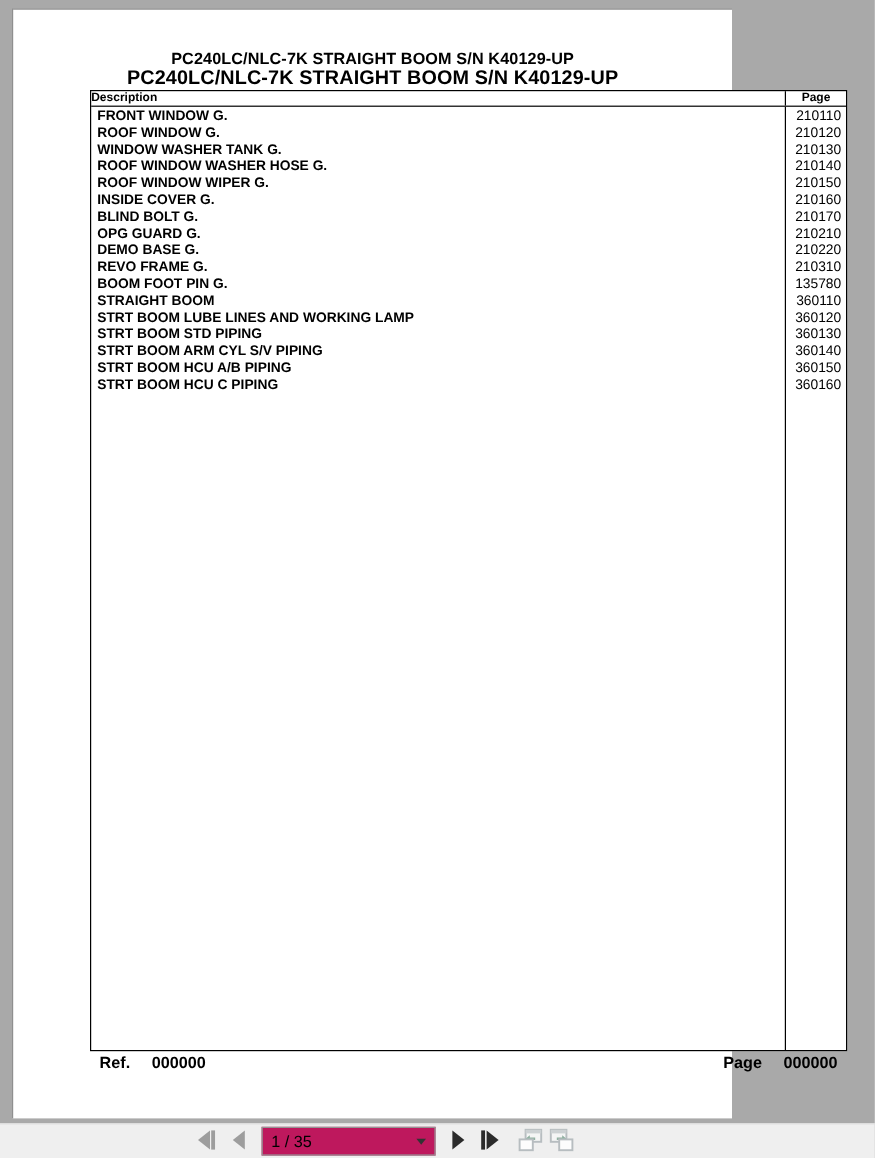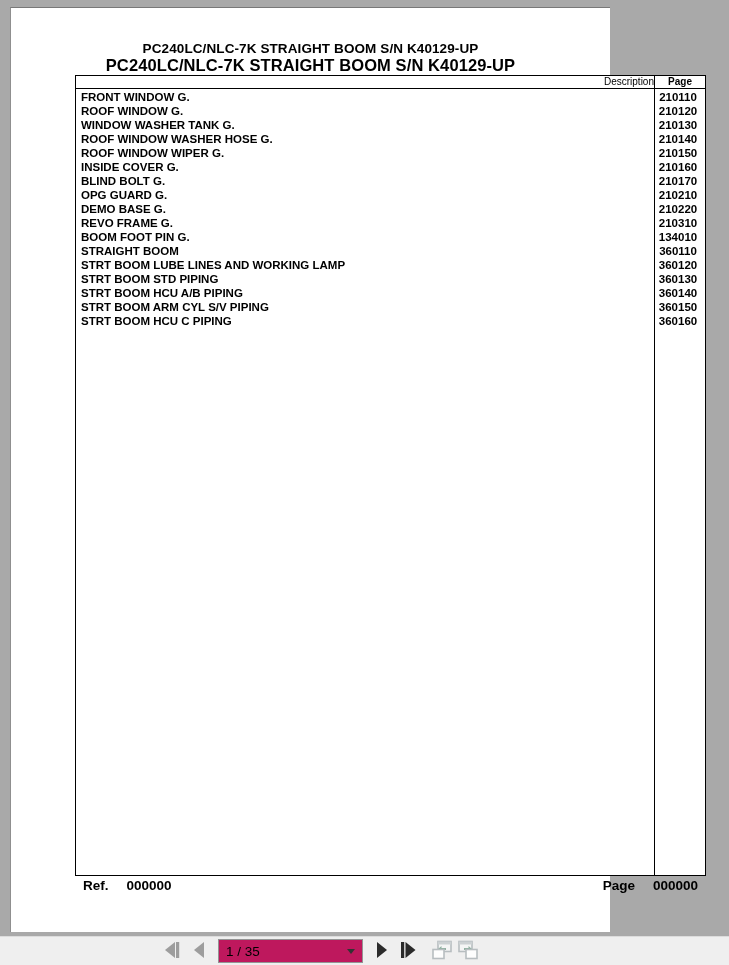--- a/index.html
+++ b/index.html
@@ -49,23 +49,23 @@
     flex-direction: column;
     background: #fff;
   }
   .thead {
     display: flex;
     border-bottom: 1px solid #000;
     height: 13px;
   }
   .th-desc {
     flex: 1;
-    text-align: right;
+    text-align: left;
     font-size: 10px;
-    font-weight: normal;
+    font-weight: bold;
     line-height: 12px;
     color: #000;
   }
   .th-page {
     width: 51px;
     border-left: 1px solid #000;
     text-align: center;
     font-size: 10px;
     font-weight: bold;
     line-height: 12px;
@@ -77,23 +77,23 @@
   .row-desc {
     font-size: 11.5px;
     font-weight: bold;
     line-height: 14px;
     padding-left: 5px;
     color: #000;
     white-space: nowrap;
   }
   .row-page {
     font-size: 11.5px;
-    font-weight: bold;
+    font-weight: normal;
     line-height: 14px;
-    text-align: center;
+    text-align: right;
     padding-right: 4px;
     color: #000;
   }
 
   
   .doc-footer {
     display: flex;
     justify-content: space-between;
     padding: 2px 8px 0 8px;
     font-size: 13.5px;
@@ -174,36 +174,36 @@
             <div class="row-desc">ROOF WINDOW WIPER G.</div>
             <div class="row-desc">INSIDE COVER G.</div>
             <div class="row-desc">BLIND BOLT G.</div>
             <div class="row-desc">OPG GUARD G.</div>
             <div class="row-desc">DEMO BASE G.</div>
             <div class="row-desc">REVO FRAME G.</div>
             <div class="row-desc">BOOM FOOT PIN G.</div>
             <div class="row-desc">STRAIGHT BOOM</div>
             <div class="row-desc">STRT BOOM LUBE LINES AND WORKING LAMP</div>
             <div class="row-desc">STRT BOOM STD PIPING</div>
+            <div class="row-desc">STRT BOOM ARM CYL S/V PIPING</div>
             <div class="row-desc">STRT BOOM HCU A/B PIPING</div>
-            <div class="row-desc">STRT BOOM ARM CYL S/V PIPING</div>
             <div class="row-desc">STRT BOOM HCU C PIPING</div>
           </div>
         <div class="col-page">
             <div class="row-page">210110</div>
             <div class="row-page">210120</div>
             <div class="row-page">210130</div>
             <div class="row-page">210140</div>
             <div class="row-page">210150</div>
             <div class="row-page">210160</div>
             <div class="row-page">210170</div>
             <div class="row-page">210210</div>
             <div class="row-page">210220</div>
             <div class="row-page">210310</div>
-            <div class="row-page">134010</div>
+            <div class="row-page">135780</div>
             <div class="row-page">360110</div>
             <div class="row-page">360120</div>
             <div class="row-page">360130</div>
             <div class="row-page">360140</div>
             <div class="row-page">360150</div>
             <div class="row-page">360160</div>
           </div>
       </div>
     </div>
 

